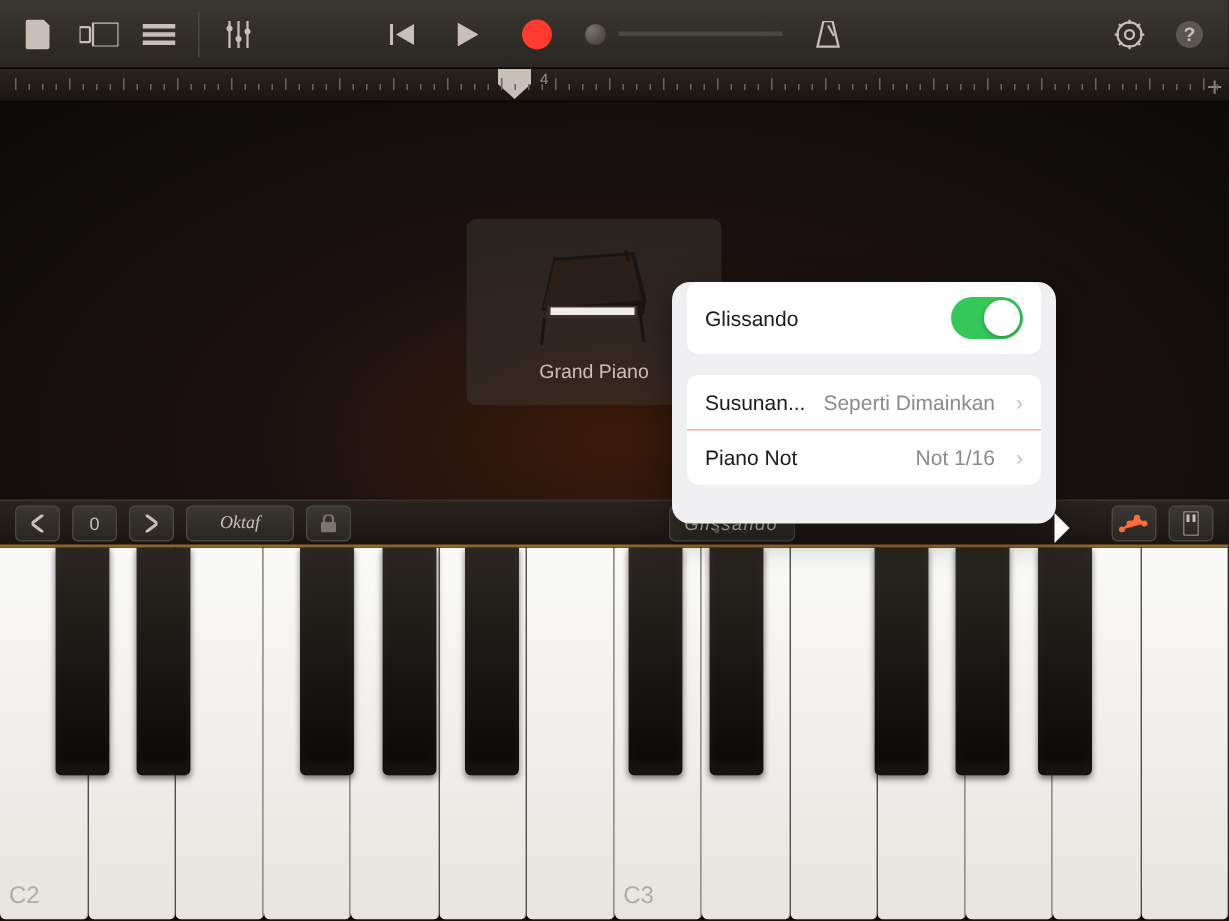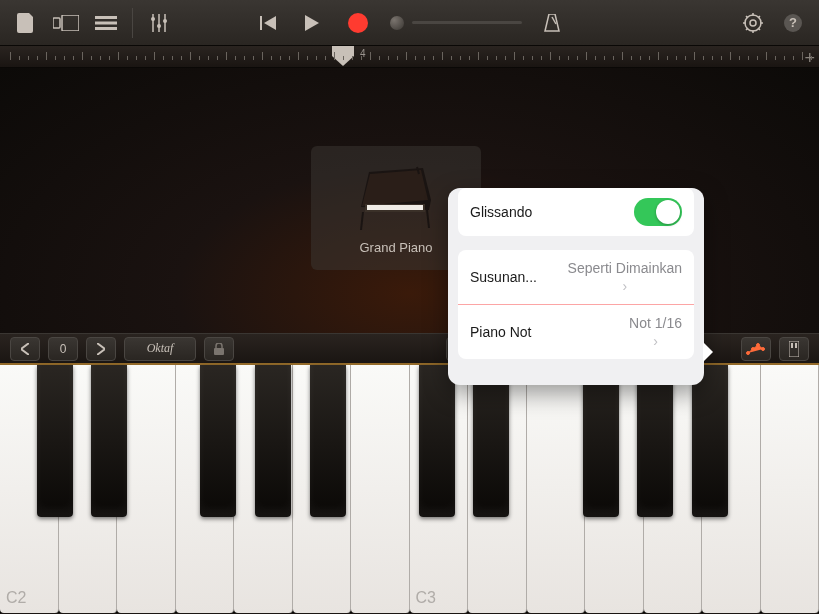--- a/index.html
+++ b/index.html
@@ -238,21 +238,21 @@
     .pop-row {
       display: flex;
       align-items: center;
       justify-content: space-between;
       padding: 10px 12px;
       font-size: 14px;
       color: #1a1a1a;
       border-bottom: 1px solid #fca5a5;
     }
     .pop-row:last-child { border-bottom: none; }
-    .pop-row .val { color: #8a8a8e; display: flex; align-items: center; gap: 2px; flex-direction: column; }
+    .pop-row .val { color: #8a8a8e; display: flex; align-items: center; gap: 14px; }
     .chevron { color: #c0c0c4; }
     .toggle {
       width: 48px;
       height: 28px;
       border-radius: 14px;
       background: #34c759;
       position: relative;
     }
     .toggle::after {
       content: "";

